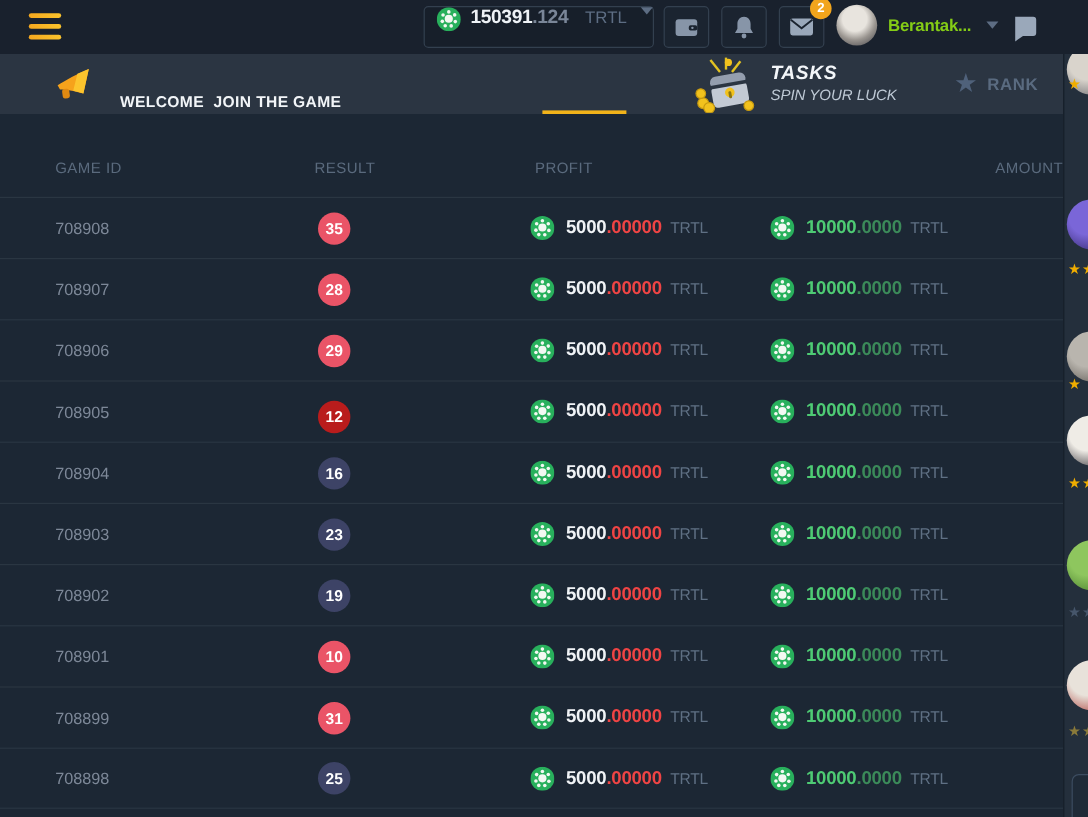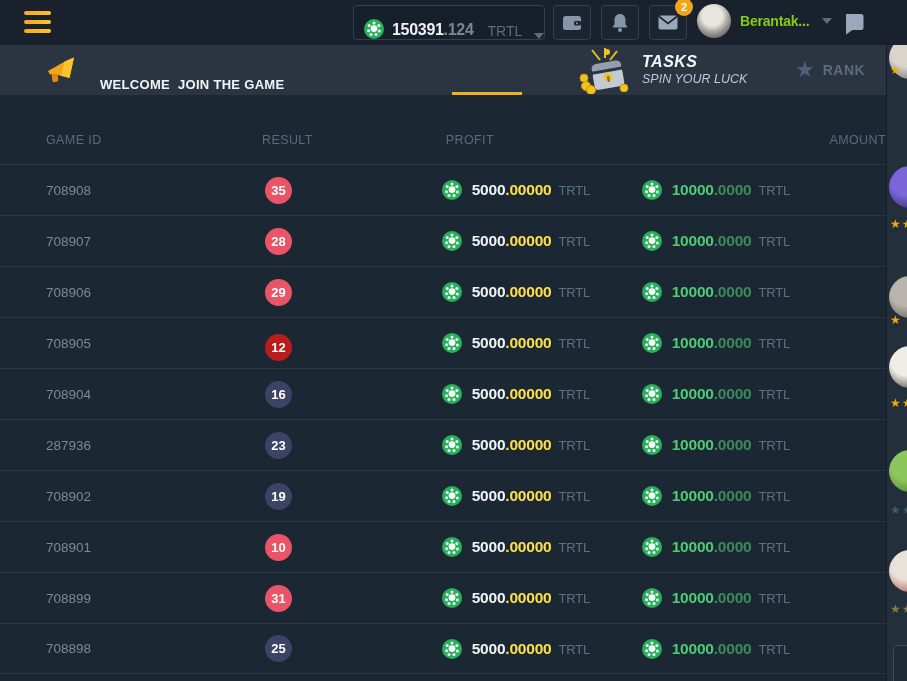--- a/index.html
+++ b/index.html
@@ -14,21 +14,21 @@
     position:absolute; left:0; top:0; width:907px; height:45px;
     background:#19212d; display:flex; align-items:center;
   }
   .hamburger { position:absolute; left:24px; top:11px; width:27px; height:22px;
     display:flex; flex-direction:column; justify-content:space-between; cursor:pointer; }
   .hamburger i { display:block; height:4px; border-radius:2px;
     background:linear-gradient(90deg,#f5a81f,#fbc42c); }
   .balance-pill {
     position:absolute; left:353px; top:5px; width:192px; height:35px;
     border:1px solid #33404f; border-radius:4px; background:#171f2a;
-    display:flex; align-items:flex-end; padding:0 10px; gap:8px; cursor:pointer;
+    display:flex; align-items:flex-start; padding:0 10px; gap:8px; cursor:pointer;
   }
   .balance-int { color:#eef2f6; font-size:16px; font-weight:bold; letter-spacing:-0.3px; }
   .balance-dec { color:#7a8698; font-size:16px; font-weight:bold; letter-spacing:-0.3px; }
   .balance-cur { color:#5d6d83; font-size:14px; margin-left:6px; }
   .caret { width:0; height:0; border-left:5px solid transparent; border-right:5px solid transparent;
     border-top:6px solid #5d6d83; margin-left:4px; }
   .iconbtn {
     position:absolute; top:5px; width:38px; height:35px;
     border:1px solid #33404f; border-radius:4px; background:#1b2430;
     display:flex; align-items:center; justify-content:center; cursor:pointer;
@@ -75,21 +75,21 @@
   .trow { height:51px; border-top:1px solid #2a3642; }
   .trow:last-child { border-bottom:1px solid #2a3642; }
   .c-gameid { padding-left:46px; color:#7d8898; font-size:13.5px; }
   .c-result { padding-left:55px; }
   .badge { width:27px; height:27px; border-radius:50%; display:flex; align-items:center; justify-content:center;
     color:#fff; font-size:13px; font-weight:bold; }
   .money { display:flex; align-items:center; justify-content:flex-end; gap:10px; }
   .c-profit { padding-right:96px; }
   .m-num { font-size:15.5px; letter-spacing:-0.2px; white-space:nowrap; }
   .amount .m-int { color:#f0f3f6; font-weight:bold; }
-  .amount .m-dec { color:#fde047; font-weight:600; }
+  .amount .m-dec { color:#ef4444; font-weight:600; }
   .profit .m-int { color:#4ecb74; font-weight:bold; }
   .profit .m-dec { color:#3b8a59; font-weight:600; }
   .m-cur { color:#5f7084; font-size:13px; margin-left:7px; }
   
   .chat-strip { position:absolute; right:0; top:45px; width:21px; height:636px;
     background:#242f3c; border-left:1px solid #161e29; overflow:hidden; }
   .chat-avatar { position:absolute; left:2px; width:42px; height:42px; border-radius:50%; }
   .chat-stars { position:absolute; left:3px; font-size:12px; letter-spacing:1px; white-space:nowrap; }
   .chat-input-corner { position:absolute; left:6px; top:600px; width:40px; height:60px;
     border:1px solid #3c4c60; border-radius:6px; background:#1f2a37; }
@@ -394,21 +394,21 @@
             <circle cx="12" cy="15.6" r="1.5" fill="#f2f8f2"></circle>
         <circle cx="7" cy="15.5" r="1.5" fill="#f2f8f2"></circle>
             <circle cx="4.6" cy="11.8" r="1.5" fill="#f2f8f2"></circle>
         <circle cx="5.2" cy="6.5" r="1.5" fill="#f2f8f2"></circle>
       </svg>
       <span class="m-num"><b class="m-int">10000</b><b class="m-dec">.0000</b><span class="m-cur">TRTL</span></span>
     </span>
   </div>
 
   <div class="trow">
-    <span class="c-gameid">287936</span>
+    <span class="c-gameid">708903</span>
     <span class="c-result">
           <span class="badge" style="background: rgb(61, 67, 102);">23</span>
         </span>
     <span class="money amount">
       <svg width="20" height="20" viewBox="0 0 20 20">
         <circle cx="10" cy="10" r="10" fill="#28b05c"></circle>
         <circle cx="10" cy="9.6" r="3.4" fill="#f2f8f2"></circle>
         <circle cx="10" cy="3.9" r="1.5" fill="#f2f8f2"></circle>
             <circle cx="14.9" cy="6.4" r="1.5" fill="#f2f8f2"></circle>
         <circle cx="15.4" cy="12" r="1.5" fill="#f2f8f2"></circle>

